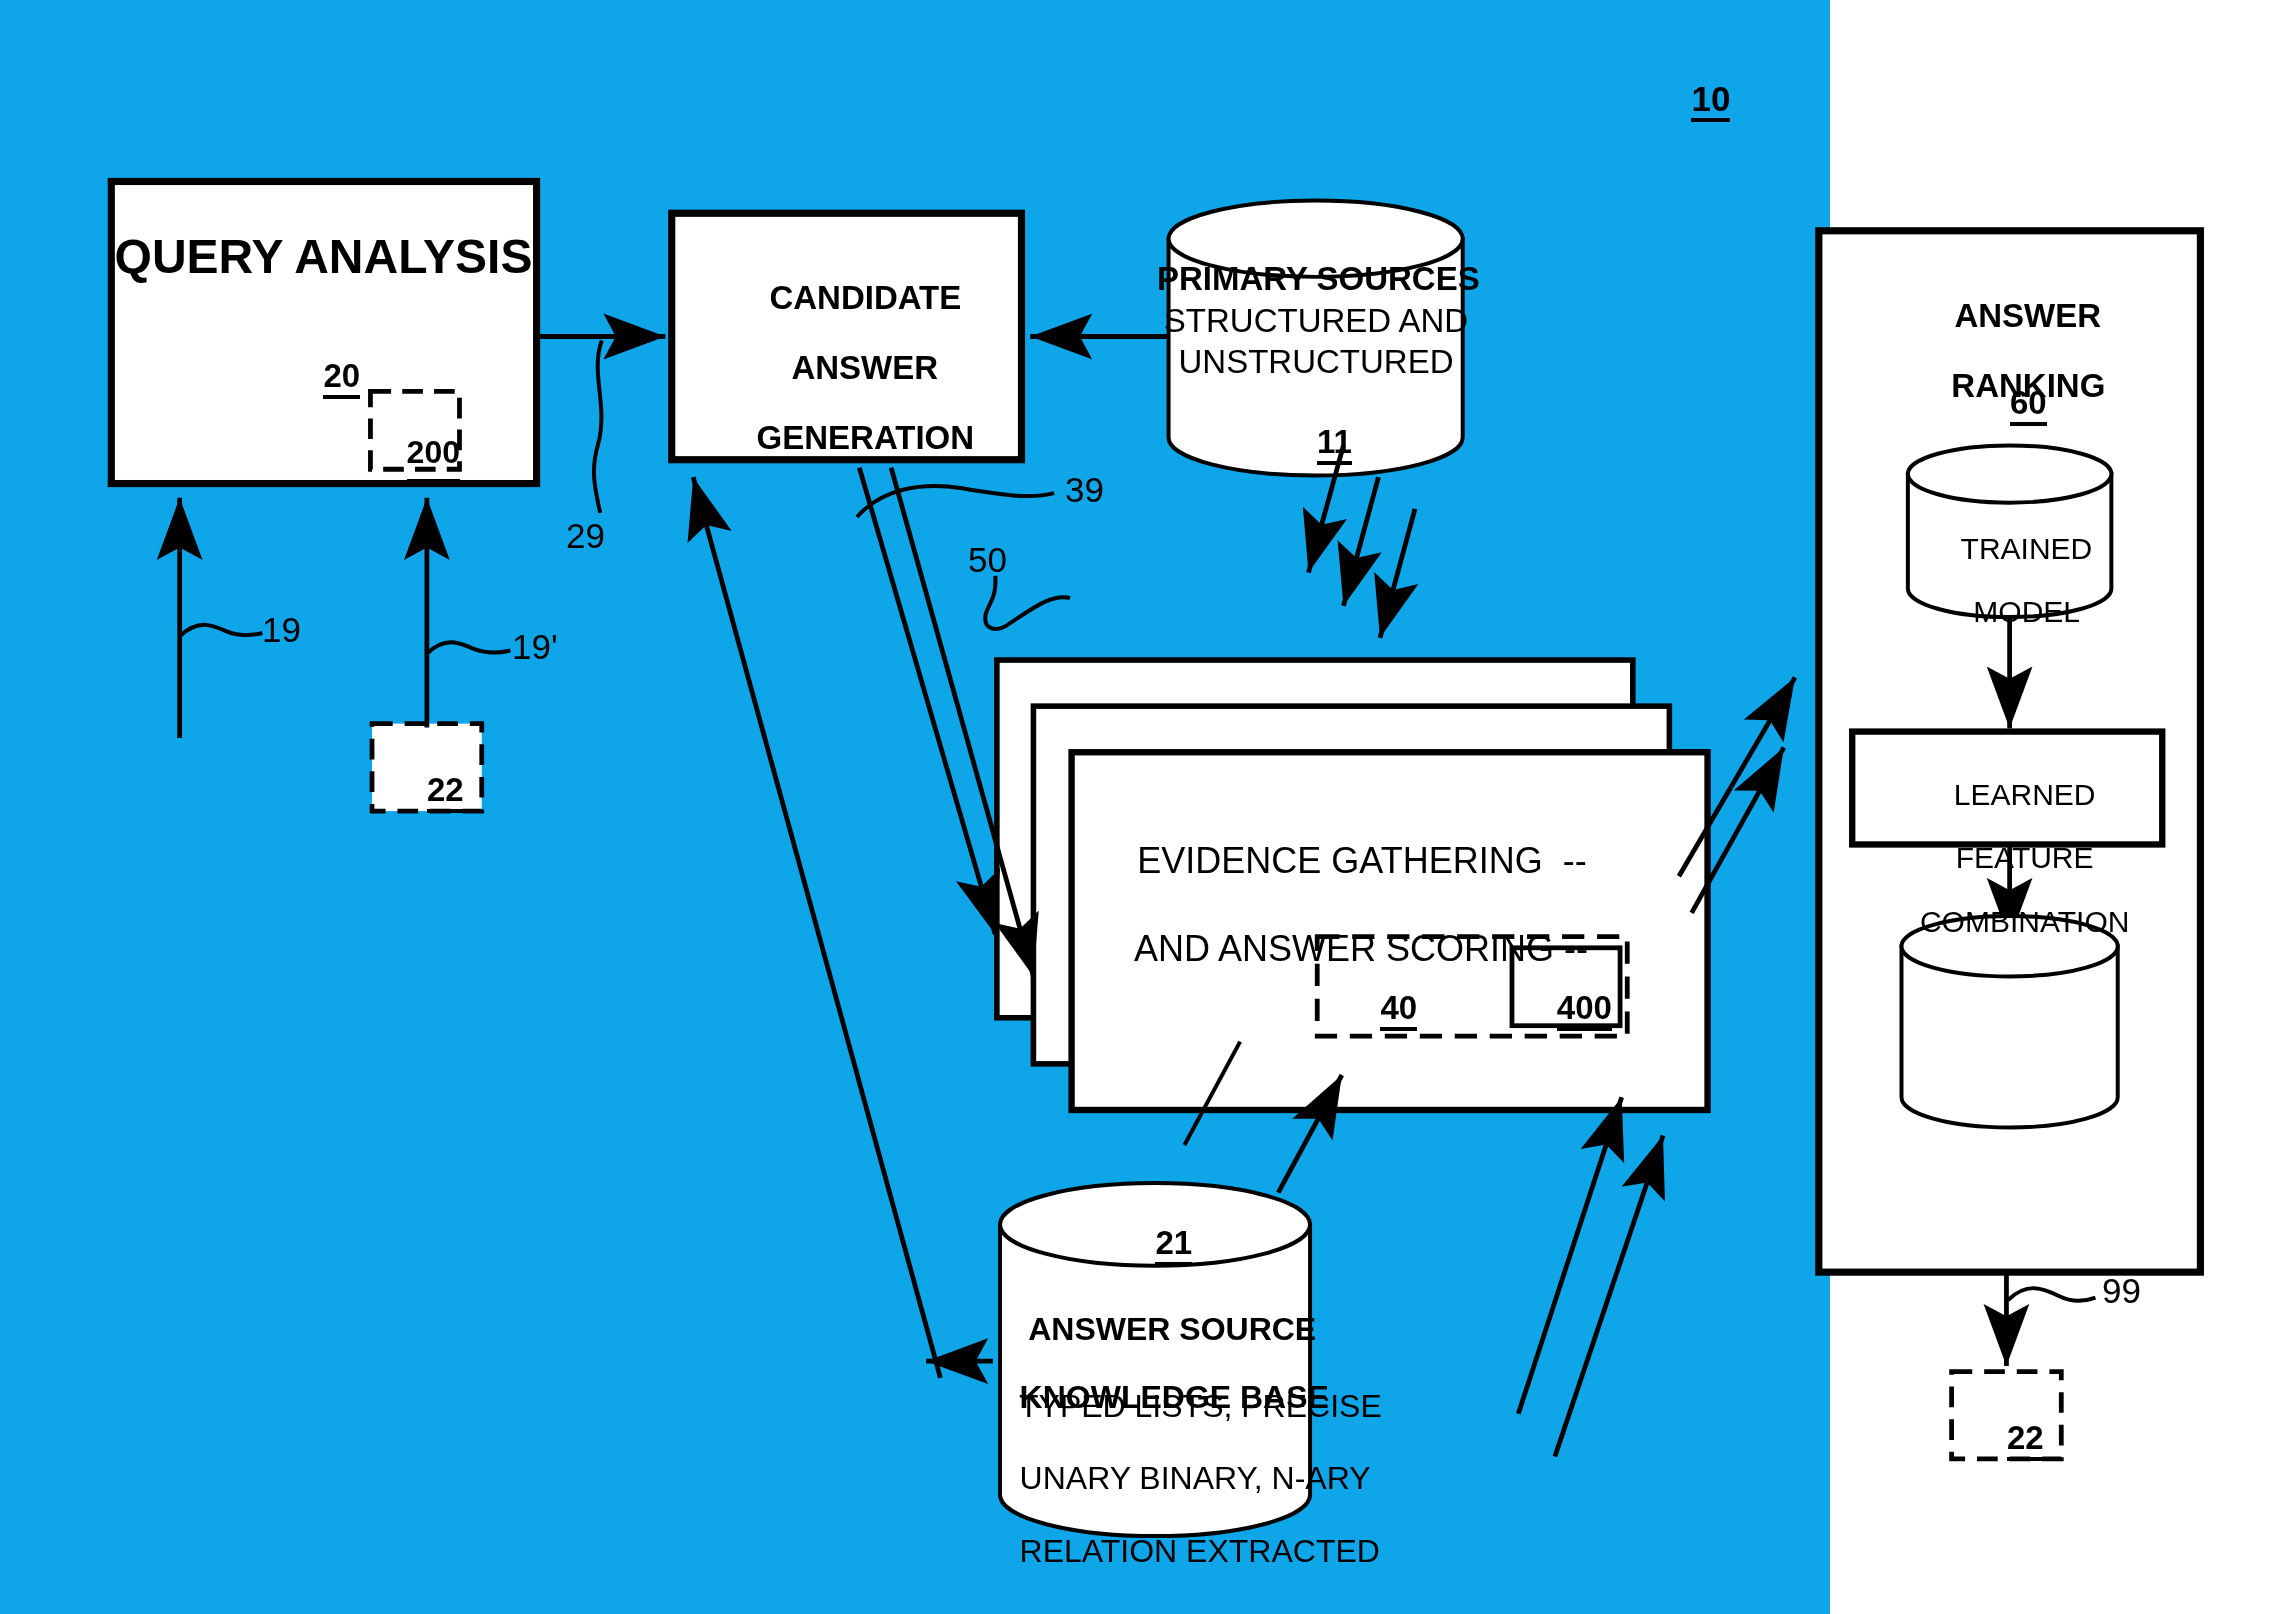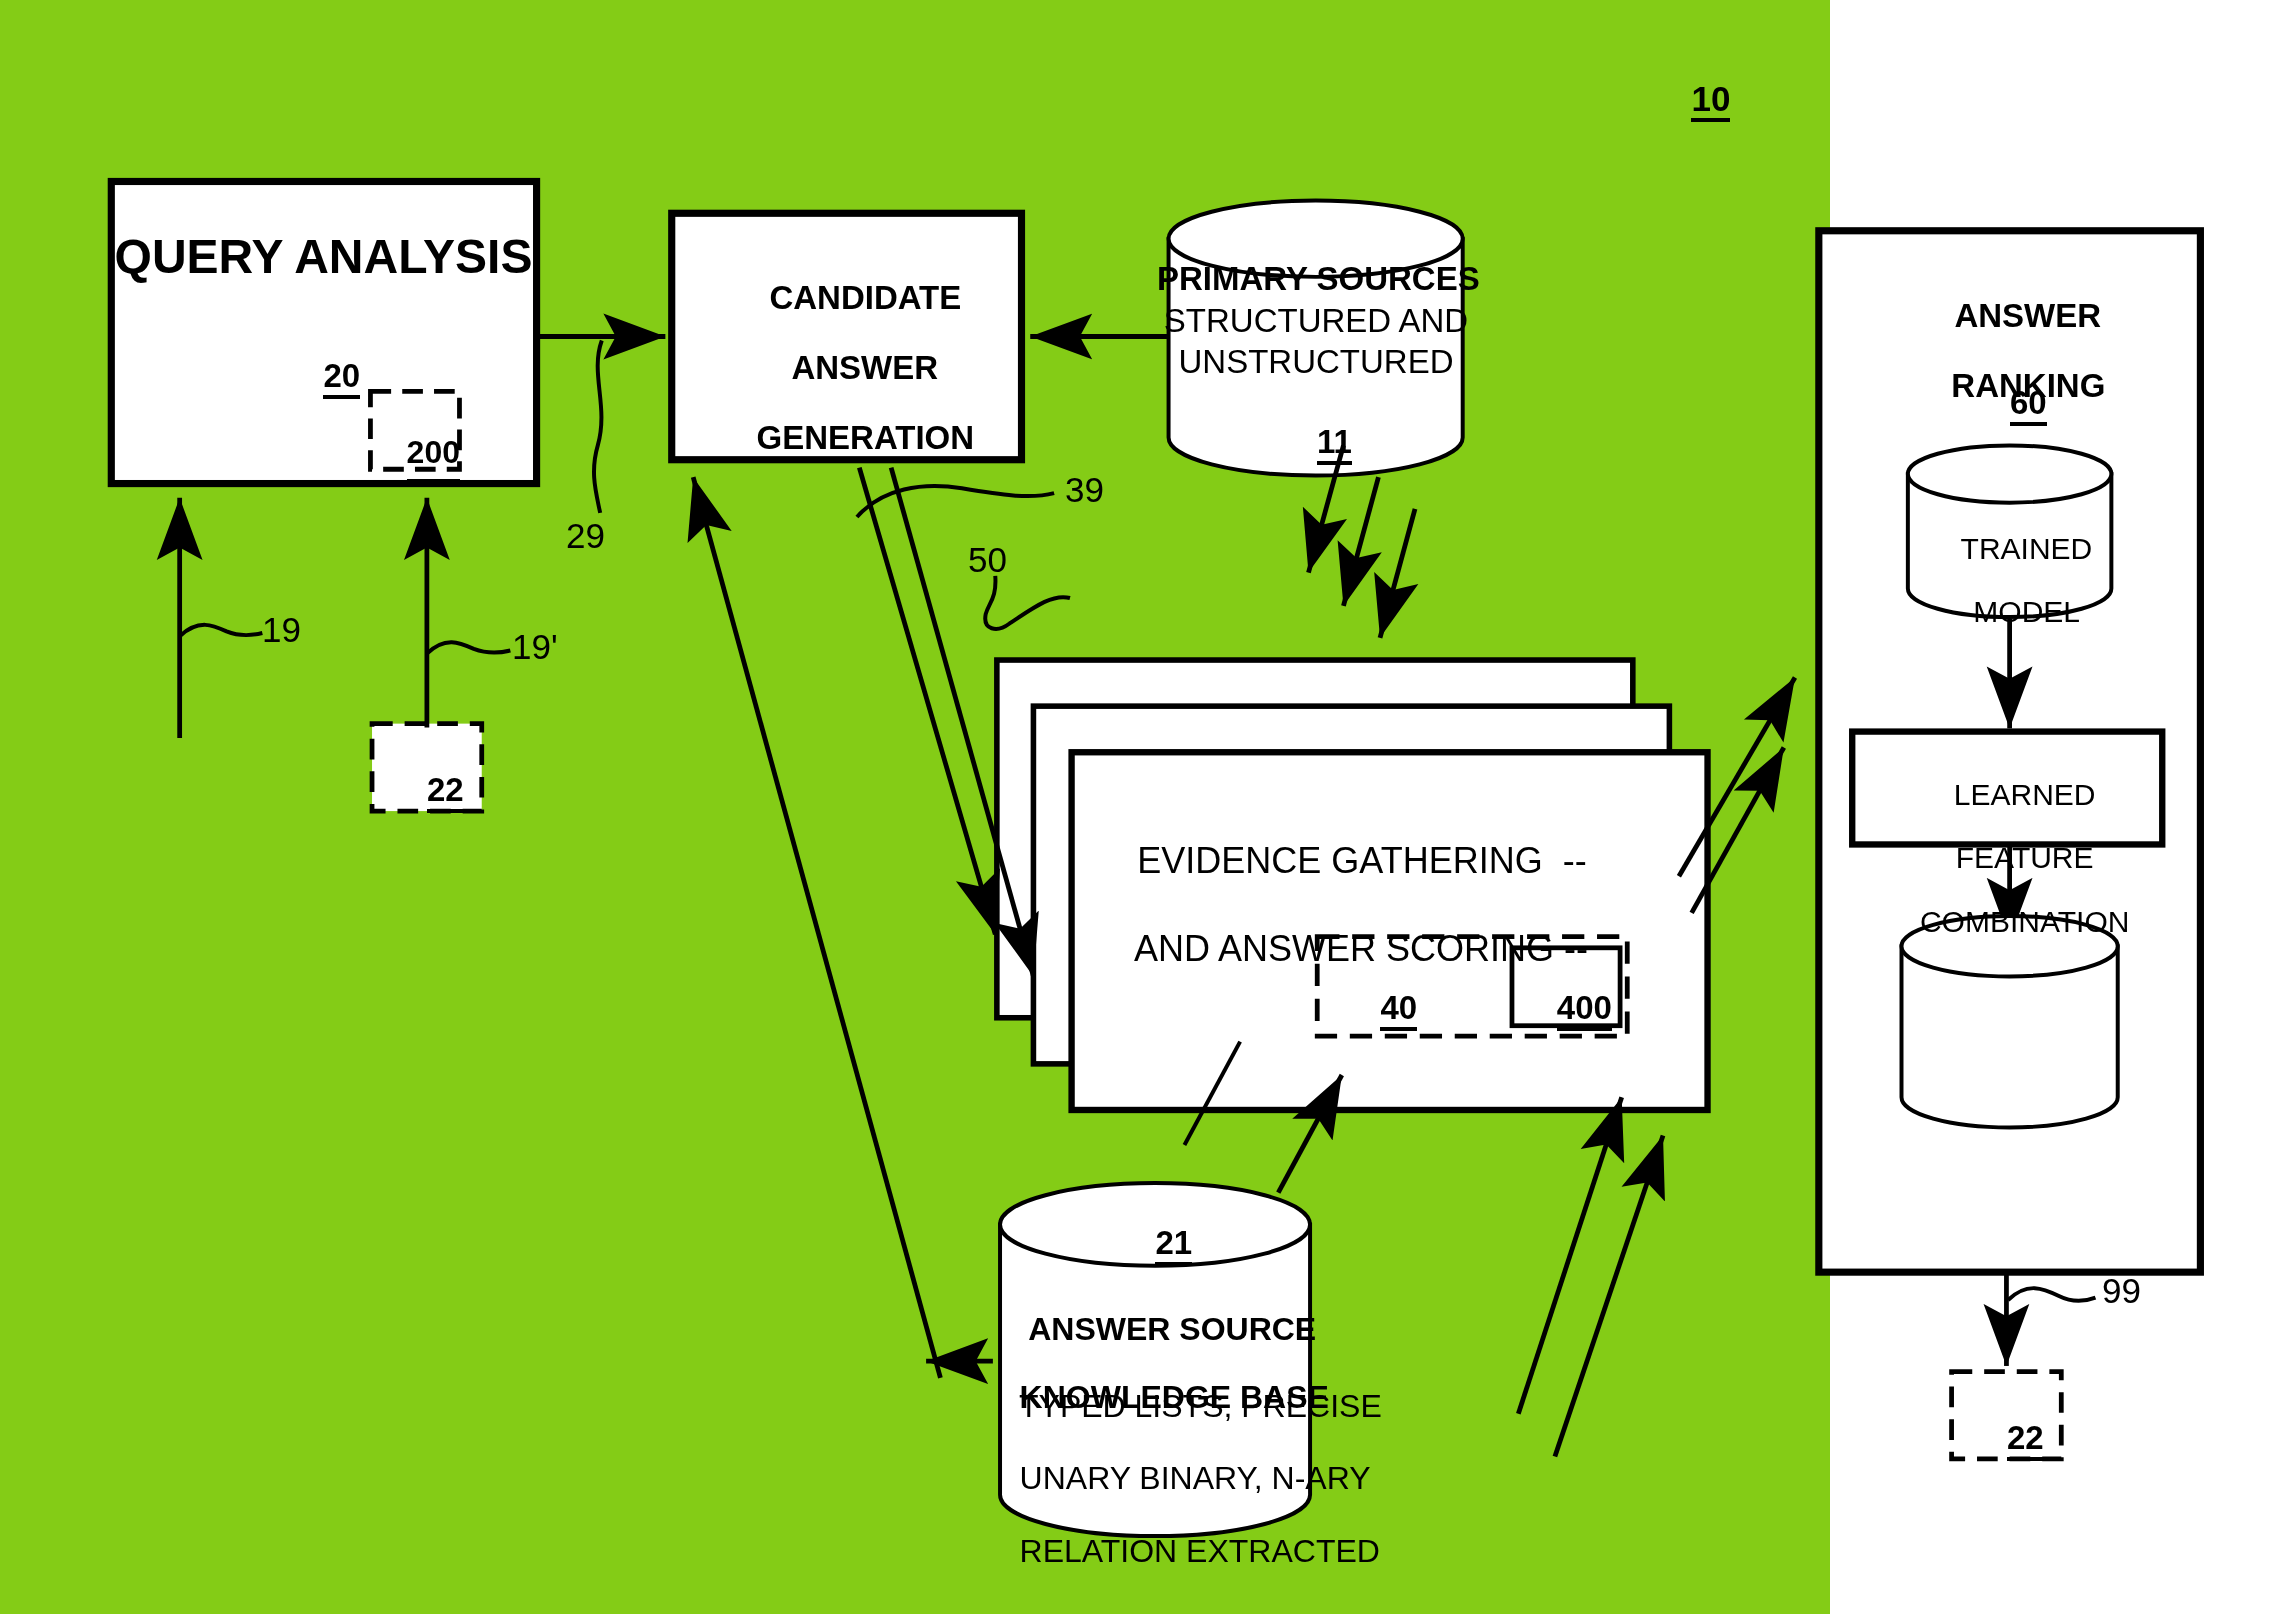--- a/index.html
+++ b/index.html
@@ -11,21 +11,21 @@
     width: 2295px;
     height: 1615px;
     font-family: "Liberation Sans", sans-serif;
     color: #000000;
     overflow: hidden;
   }
   #canvas {
     position: relative;
     width: 1830px;
     height: 1615px;
-    background: #84cc16;
+    background: #0ea5e9;
   }
   svg.layer {
     position: absolute;
     left: 0;
     top: 0;
     width: 2295px;
     height: 1615px;
     overflow: visible;
   }
   .txt {

